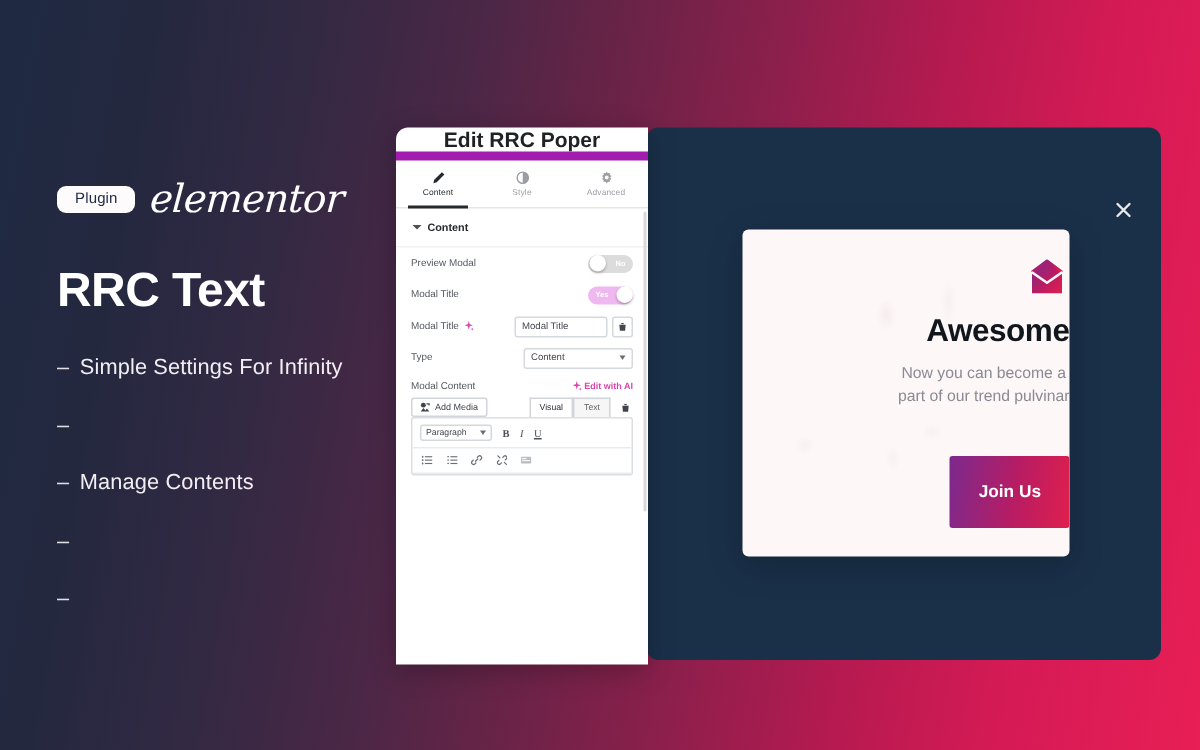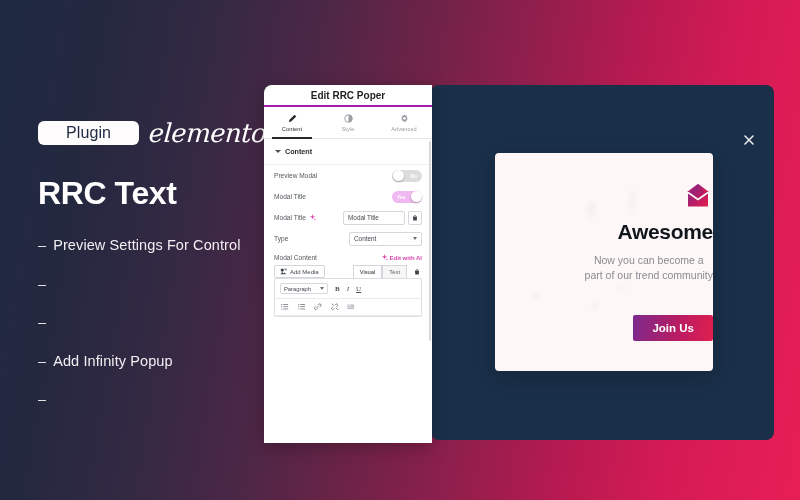--- a/index.html
+++ b/index.html
@@ -16,23 +16,23 @@
   
   .left-col {
     position: absolute;
     left: 38px; top: 120px;
     width: 240px;
   }
   .brand-row { display: flex; align-items: center; gap: 10px; height: 26px; }
   .plugin-badge {
     background: #fdfbfb;
     color: #1e2a42;
-    font-size: 16px;
+    font-size: 10px;
     font-weight: 400;
-    padding: 4px 28px;
+    padding: 4px 12px;
     border-radius: 6px;
     letter-spacing: .1px;
     line-height: 1;
   }
   .elementor-logo {
     font-family: "DejaVu Serif", serif;
     font-style: italic;
     font-size: 26px;
     color: #ffffff;
     letter-spacing: -.6px;
@@ -116,21 +116,21 @@
     font-size: 10.5px;
     line-height: 1.45;
     color: #8a8a92;
     text-align: center;
   }
   .join-btn {
     position: relative; z-index: 1;
     margin-top: 32px;
     border: none;
     cursor: pointer;
-    padding: 7px 19px;
+    padding: 18px 19px;
     font-size: 11.5px;
     font-weight: 700;
     color: #ffffff;
     background: linear-gradient(100deg, #7b2a8e 0%, #b81c63 55%, #e01f4e 100%);
     border-radius: 2px;
     font-family: "Liberation Sans", sans-serif;
   }
 
   
   .el-panel {
@@ -140,24 +140,24 @@
     background: #ffffff;
     border-radius: 8px 0 0 0;
     overflow: hidden;
     box-shadow: 0 4px 18px rgba(0,0,0,.25);
     font-size: 7px;
     color: #3f444b;
   }
   .el-header {
     height: 22px;
     display: flex; align-items: center; justify-content: center;
-    font-size: 10px;
+    font-size: 14px;
     font-weight: 700;
     color: #1f2124;
-    border-bottom: 2px solid #a21caf;
+    border-bottom: 6px solid #a21caf;
   }
   .el-tabs { display: flex; height: 32px; border-bottom: 1px solid #e6e6e7; }
   .el-tab {
     flex: 1;
     display: flex; flex-direction: column;
     align-items: center; justify-content: center;
     gap: 3px;
     cursor: pointer;
     position: relative;
     color: #9a9ea3;
@@ -313,31 +313,31 @@
   <div class="brand-row">
     <span class="plugin-badge">Plugin</span>
     <span class="elementor-logo">elementor</span>
   </div>
 
   <div class="product-title">RRC Text</div>
 
   <ul class="feature-list">
     <li>
       <span class="feature-dash">–</span>
-      <span>Preview Settings For Control</span>
+      <span>Simple Settings For Infinity</span>
     </li>
     <li>
       <span class="feature-dash">–</span>
     </li>
     <li>
       <span class="feature-dash">–</span>
+      <span>Manage Contents</span>
     </li>
     <li>
       <span class="feature-dash">–</span>
-      <span>Add Infinity Popup</span>
     </li>
     <li>
       <span class="feature-dash">–</span>
     </li>
   </ul>
 </div>
 
 <div class="dark-panel">
 
   <div class="close-icon">
@@ -357,21 +357,21 @@
           </linearGradient>
         </defs>
         <path d="M5 9.5 L15 2 L25 9.5 L25 23.5 L5 23.5 Z" fill="url(#envg)"></path>
         <path d="M5 9.5 L15 2 L25 9.5" fill="none" stroke="url(#envg)" stroke-width="2.1" stroke-linejoin="round"></path>
         <path d="M5.4 9.8 L15 16.5 L24.6 9.8" fill="none" stroke="#fdf7f8" stroke-width="1.7" stroke-linejoin="round" stroke-linecap="round"></path>
       </svg>
     </div>
     <div class="modal-heading">Awesome</div>
     <div class="modal-sub">
       <div>Now you can become a</div>
-      <div>part of our trend community</div>
+      <div>part of our trend pulvinar</div>
     </div>
     <button class="join-btn">Join Us</button>
   </div>
 </div>
 
 <div class="el-panel">
 
   <div class="el-header">Edit RRC Poper</div>
 
   <div class="el-tabs">

